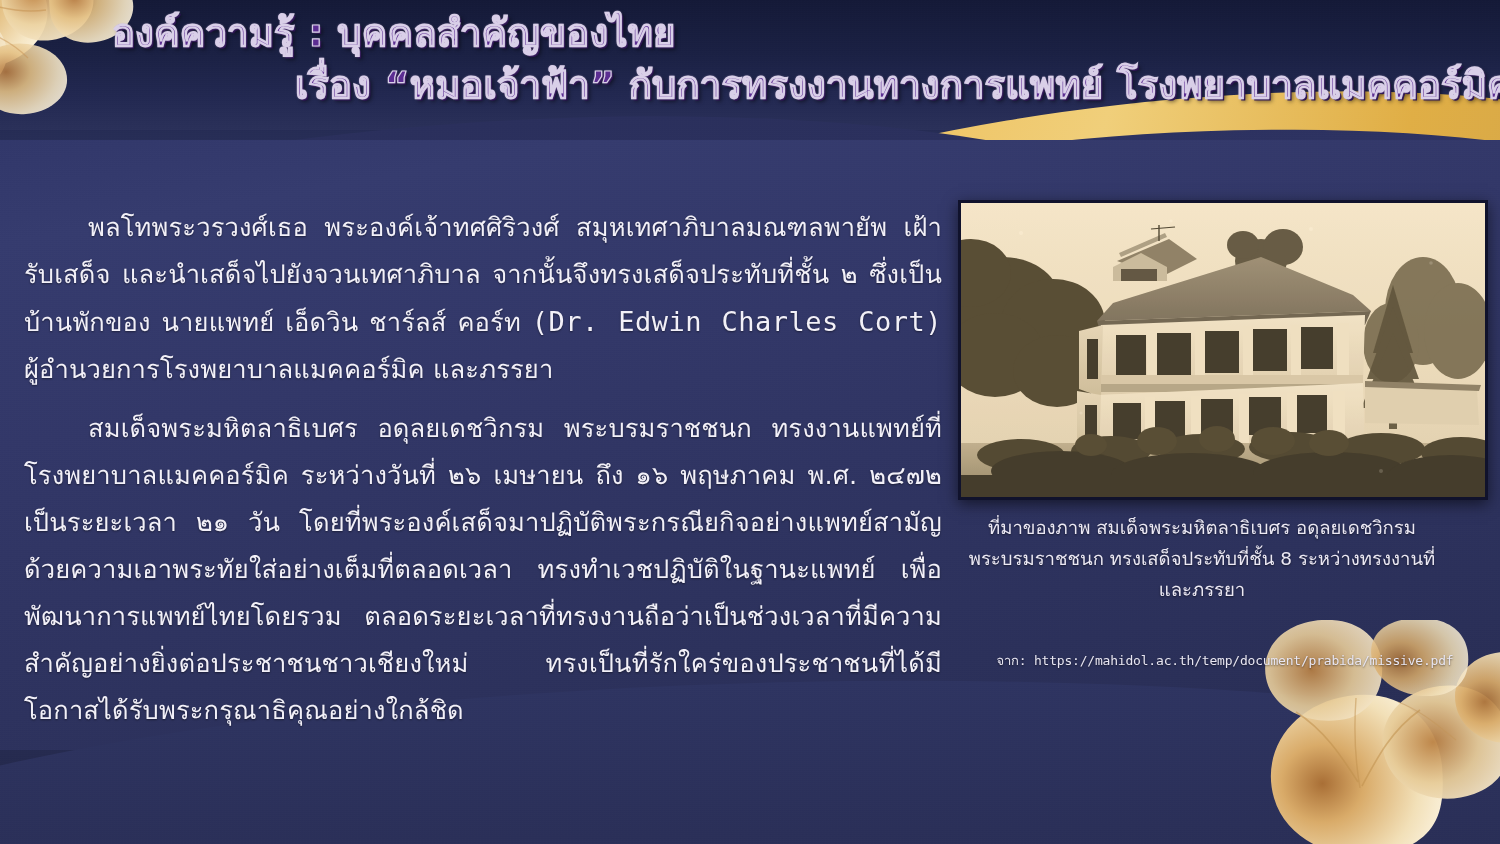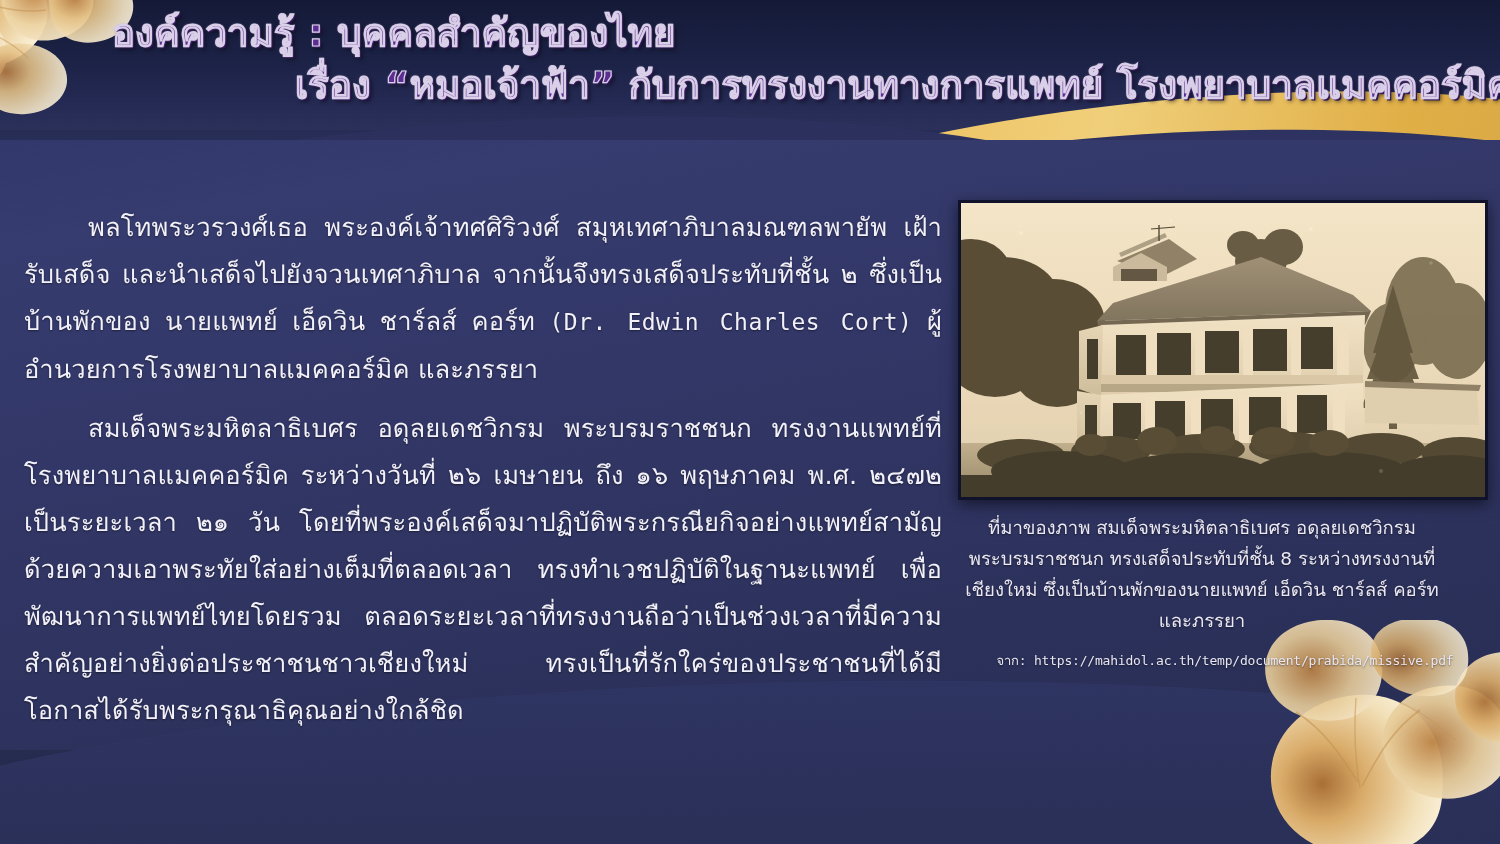--- a/index.html
+++ b/index.html
@@ -123,21 +123,21 @@
     color:#f2f0f8;
     font-size:25.5px;
     line-height:47px;
     letter-spacing:.15px;
     text-shadow:0 1px 2px rgba(0,0,0,.45);
   }
   .para { margin:0 0 0 0; }
   .para + .para { margin-top:12px; }
   .para-indent { text-indent:64px; }
   .justified { text-align:justify; text-align-last:left; }
-  .latin { font-family:"DejaVu Sans Mono", monospace; font-size:23px; letter-spacing:.5px; }
+  .latin { font-family:"DejaVu Sans Mono", monospace; font-size:27px; letter-spacing:.5px; }
 
   
   .photo-frame {
     position:absolute; left:958px; top:200px;
     width:530px; height:300px;
     border:3px solid #10122c;
     background:#0d0f24;
     overflow:hidden;
     box-shadow:0 4px 14px rgba(0,0,0,.55);
     z-index:7;
@@ -404,19 +404,18 @@
           <circle cx="120" cy="210" r="1.6"></circle>
             <circle cx="420" cy="268" r="2"></circle>
         </g>
       </svg>
     </div>
   </div>
 
   <div class="caption">
     <div>ที่มาของภาพ สมเด็จพระมหิตลาธิเบศร อดุลยเดชวิกรม</div>
     <div>พระบรมราชชนก ทรงเสด็จประทับที่ชั้น 8 ระหว่างทรงงานที่</div>
-    <div>เชียงใหม่ ซึ่งเป็นบ้านพักของนายแพทย์ เอ็ดวิน ชาร์ลส์ คอร์ท</div>
     <div>และภรรยา</div>
   </div>
 
   <div class="source">จาก: https://mahidol.ac.th/temp/document/prabida/missive.pdf</div>
 
 </div>
 
 </body></html>

